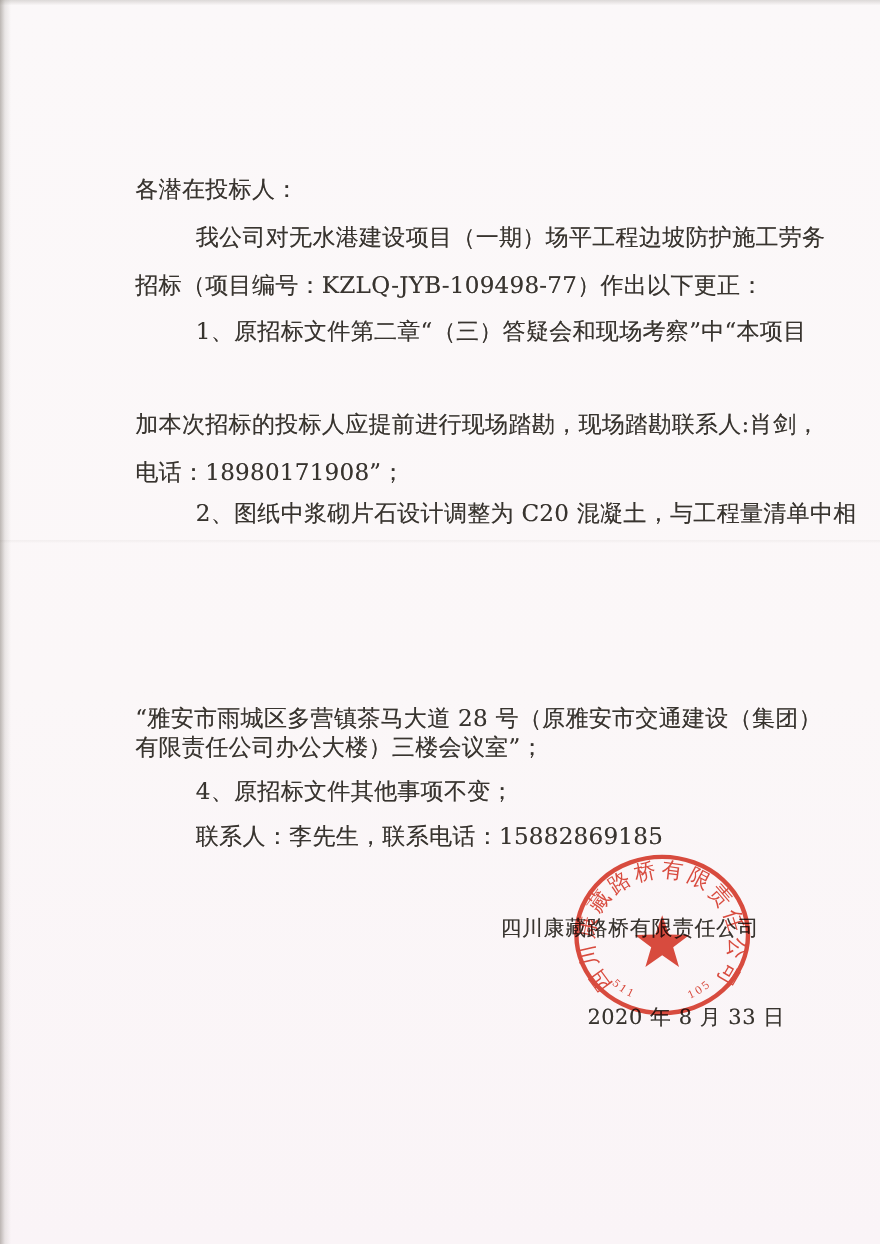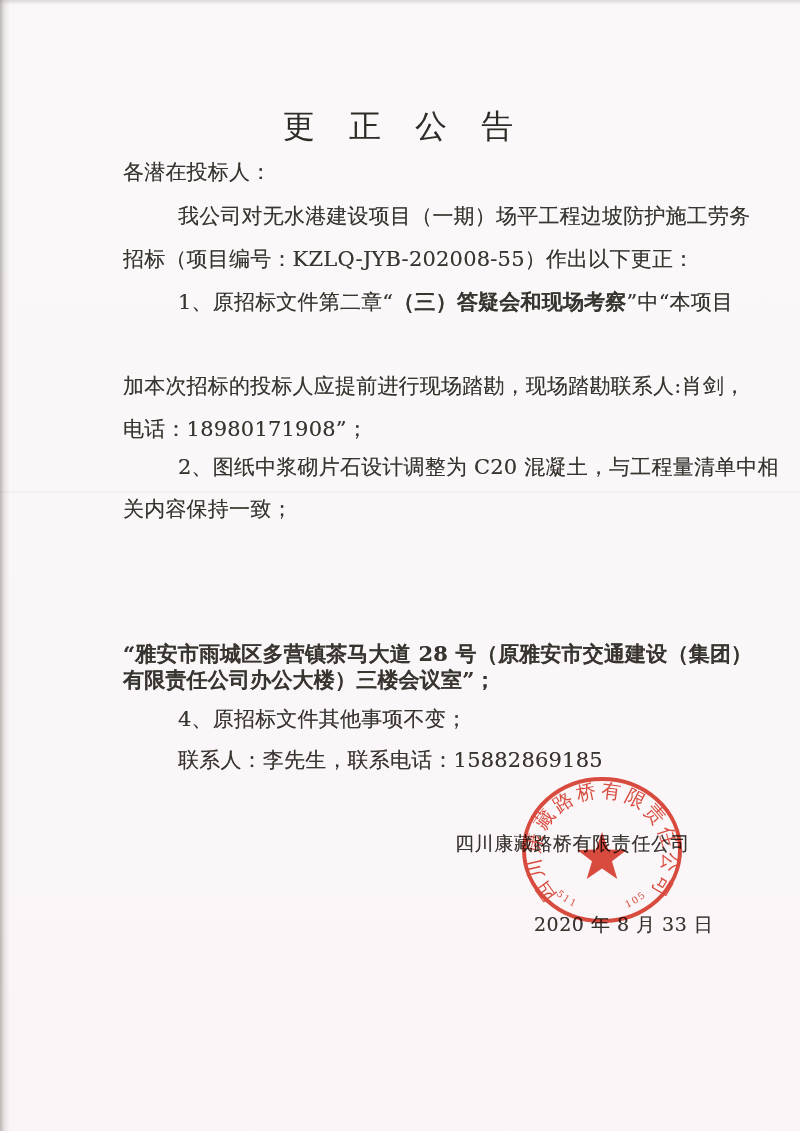--- a/index.html
+++ b/index.html
@@ -20,49 +20,47 @@
     position:absolute;left:123px;width:562px;top:105px;
     font-size:32px;letter-spacing:12px;text-align:center;font-weight:500;color:#2f2b27;
   }
   .line{
     position:absolute;left:123px;width:566px;
     font-size:21px;line-height:25px;letter-spacing:.2px;
     text-shadow:0 0 .5px rgba(56,52,47,.55);
     white-space:nowrap;
   }
   .ind{padding-left:55px;}
-  .b{font-weight:700;}
+  .b{font-weight:400;}
   .sign-company{position:absolute;left:455px;top:831px;font-size:19px;letter-spacing:.6px;
     text-shadow:0 0 .5px rgba(56,52,47,.55);}
   .sign-date{position:absolute;left:534px;top:912px;font-size:19px;letter-spacing:.5px;
     text-shadow:0 0 .5px rgba(56,52,47,.55);}
   .seal{position:absolute;left:516px;top:772px;width:172px;height:156px;
     mix-blend-mode:multiply;opacity:.9;}
   .seal text{font-family:"DejaVu Serif","Liberation Serif",serif;}
 </style>
 </head>
 <body>
 
 <div class="page">
   <div class="edge-left"></div>
   <div class="edge-top"></div>
   <div class="fold-line"></div>
 
-  <div class="title">更 正 公 告</div>
 
   <div class="line" style="top:160px"><span>各潜在投标人：</span></div>
   <div class="line ind" style="top:204px"><span>我公司对无水港建设项目（一期）场平工程边坡防护施工劳务</span></div>
-  <div class="line" style="top:247px"><span>招标（项目编号：KZLQ-JYB-202008-55）作出以下更正：</span></div>
+  <div class="line" style="top:247px"><span>招标（项目编号：KZLQ-JYB-109498-77）作出以下更正：</span></div>
 
   <div class="line ind" style="top:289px"><span>1、原招标文件第二章“</span><span class="b">（三）答疑会和现场考察</span><span>”中“本项目</span></div>
   <div class="line" style="top:374px"><span>加本次招标的投标人应提前进行现场踏勘，现场踏勘联系人:肖剑，</span></div>
   <div class="line" style="top:417px"><span>电话：18980171908”；</span></div>
 
   <div class="line ind" style="top:455px"><span>2、图纸中浆砌片石设计调整为 C20 混凝土，与工程量清单中相</span></div>
-  <div class="line" style="top:497px"><span>关内容保持一致；</span></div>
 
   <div class="line" style="top:641px"><span class="b">“雅安市雨城区多营镇茶马大道 28 号（原雅安市交通建设（集团）</span></div>
   <div class="line" style="top:667px"><span class="b">有限责任公司办公大楼）三楼会议室”；</span></div>
 
   <div class="line ind" style="top:707px"><span>4、原招标文件其他事项不变；</span></div>
   <div class="line ind" style="top:748px"><span>联系人：李先生，联系电话：15882869185</span></div>
 
   <div class="sign-company">四川康藏路桥有限责任公司</div>
   <div class="sign-date">2020 年 8 月 33 日</div>
 

